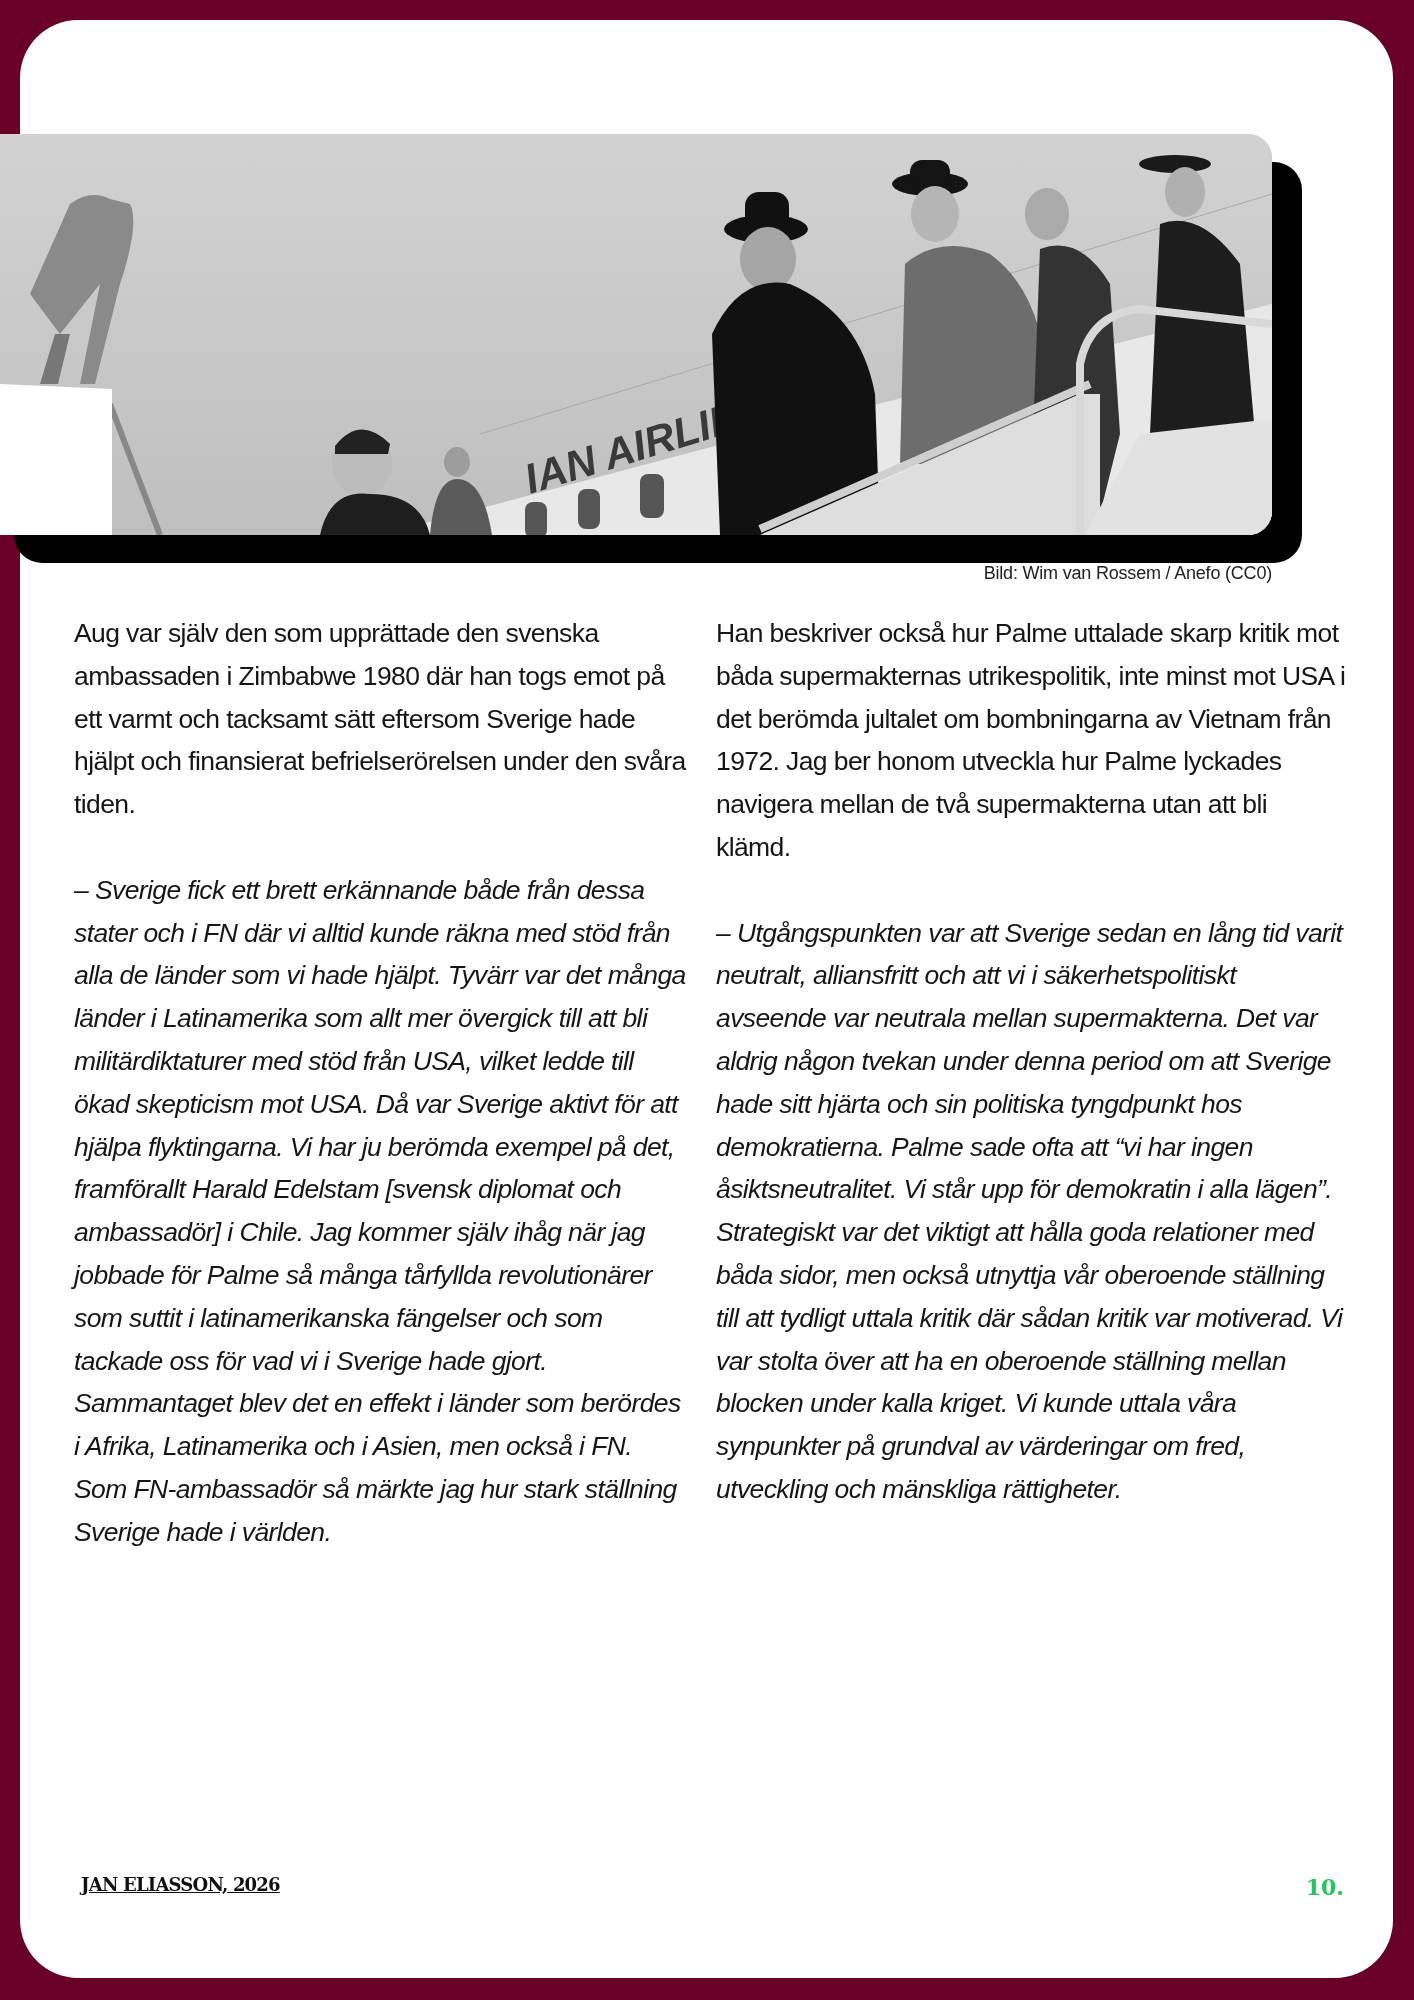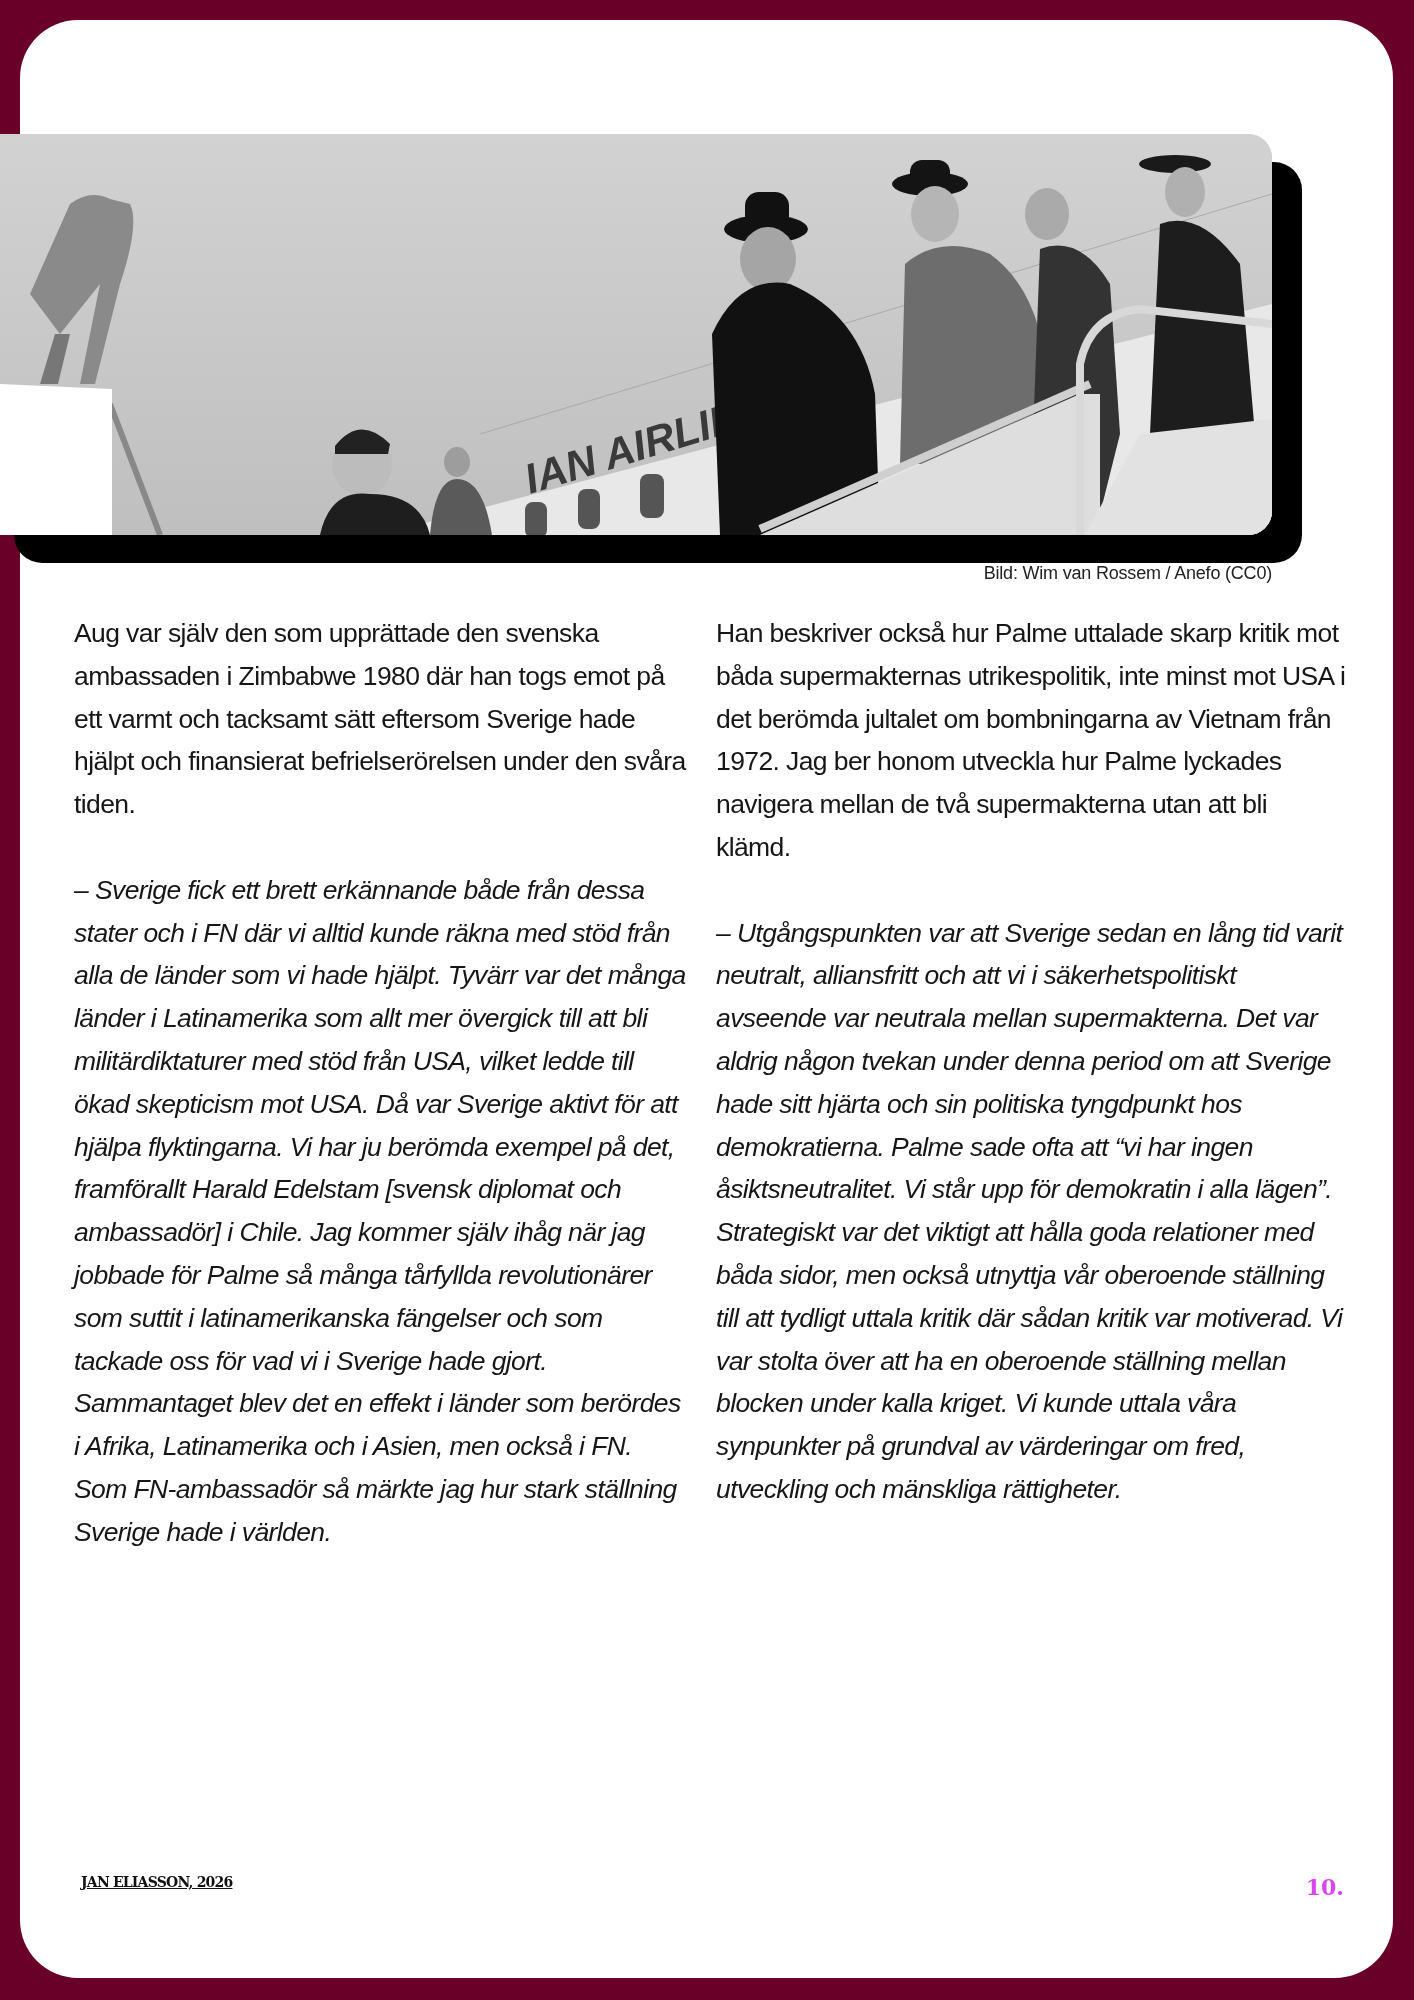--- a/index.html
+++ b/index.html
@@ -52,32 +52,32 @@
     }
     .col.left { left: 74px; }
     .col.right { left: 716px; width: 630px; }
     .col p { margin: 0 0 42.8px 0; }
     .col p.quote { font-style: italic; }
     .footer-author {
       position: absolute;
       left: 81px; top: 1874px;
       font-family: "DejaVu Serif", serif;
       font-weight: bold;
-      font-size: 14px;
+      font-size: 18px;
       text-decoration: underline;
       letter-spacing: -0.8px;
       color: #111;
     }
     .footer-page {
       position: absolute;
       right: 70px; top: 1874px;
       font-family: "DejaVu Serif", serif;
       font-weight: bold;
       font-size: 22px;
-      color: #d946ef;
+      color: #22c55e;
       text-align: right;
     }
   </style>
 </head>
 <body>
 
 <div class="card"></div>
 
 <div class="photo-shadow"></div>
 

